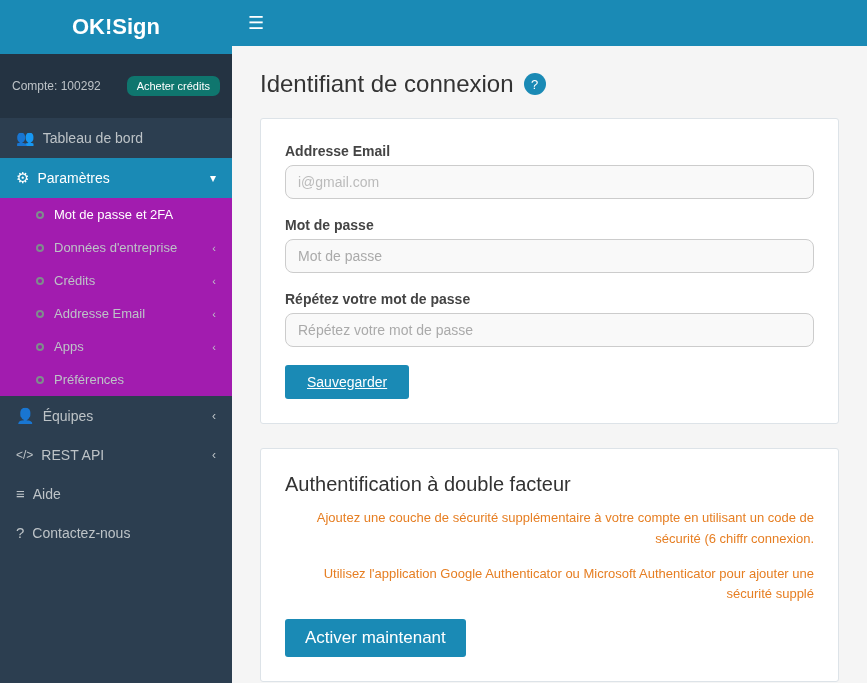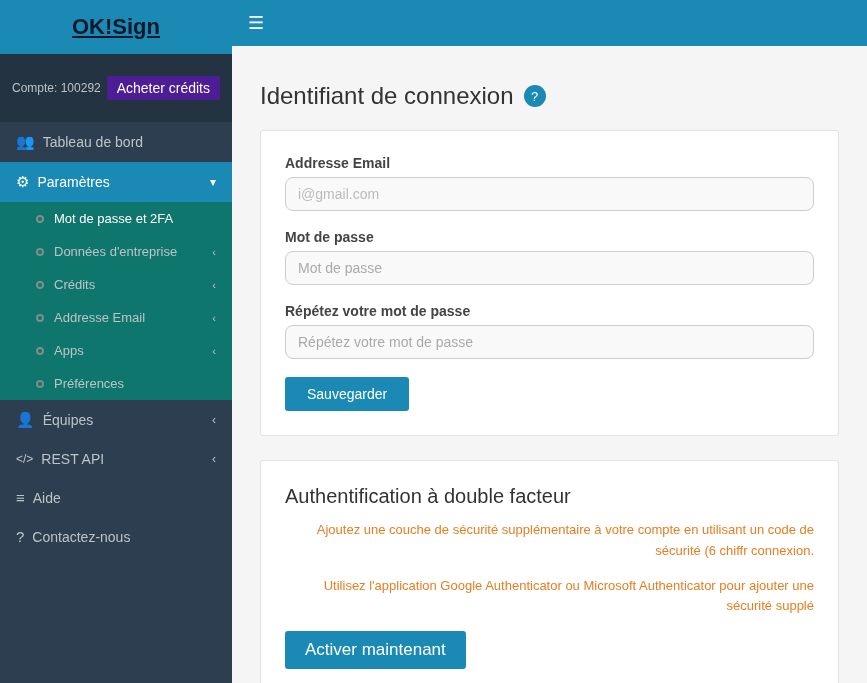--- a/index.html
+++ b/index.html
@@ -13,44 +13,43 @@
       color: #bdc3c7;
       display: flex;
       flex-direction: column;
       height: 683px;
       overflow-y: auto;
     }
 
     .sidebar-logo {
       background-color: #1a8ab5;
       padding: 14px 16px;
-      color: #0f172a;
+      color: #ffffff;
       font-size: 22px;
       font-weight: bold;
       text-align: center;
-      text-decoration: underline;
     }
 
     .sidebar-account {
       display: flex;
       align-items: center;
       justify-content: space-between;
       padding: 22px 12px;
       background-color: #243342;
       font-size: 12px;
       color: #bdc3c7;
     }
 
     .buy-credits-btn {
-      background-color: #4c1d95;
+      background-color: #0f766e;
       color: white;
       border: none;
-      border-radius: 2px;
+      border-radius: 7px;
       padding: 4px 10px;
-      font-size: 14px;
+      font-size: 11px;
       cursor: pointer;
     }
 
     .sidebar-item {
       display: flex;
       align-items: center;
       padding: 11px 16px;
       color: #bdc3c7;
       cursor: pointer;
       font-size: 14px;
@@ -65,21 +64,21 @@
       margin-right: 8px;
       font-size: 15px;
     }
 
     .sidebar-item .chevron {
       margin-left: auto;
       font-size: 12px;
     }
 
     .sidebar-submenu {
-      background-color: #0f766e;
+      background-color: #a21caf;
     }
 
     .sidebar-submenu-item {
       display: flex;
       align-items: center;
       padding: 9px 16px 9px 36px;
       color: #bdc3c7;
       cursor: pointer;
       font-size: 13px;
     }
@@ -120,21 +119,20 @@
 
     .content {
       padding: 24px 28px;
       flex: 1;
     }
 
     .page-title-row {
       display: flex;
       align-items: center;
       margin-bottom: 20px;
-      margin-top: 12px;
     }
     .page-title {
       font-size: 24px;
       font-weight: 300;
       color: #333;
       margin-right: 10px;
     }
     .help-icon {
       width: 22px;
       height: 22px;
@@ -181,20 +179,21 @@
     }
 
     .save-btn {
       background-color: #1a8ab5;
       color: white;
       border: none;
       border-radius: 3px;
       padding: 9px 22px;
       font-size: 14px;
       cursor: pointer;
+      text-decoration: underline;
     }
 
     .section-title {
       font-size: 20px;
       font-weight: 400;
       color: #333;
       margin-bottom: 12px;
     }
 
     .section-desc {

